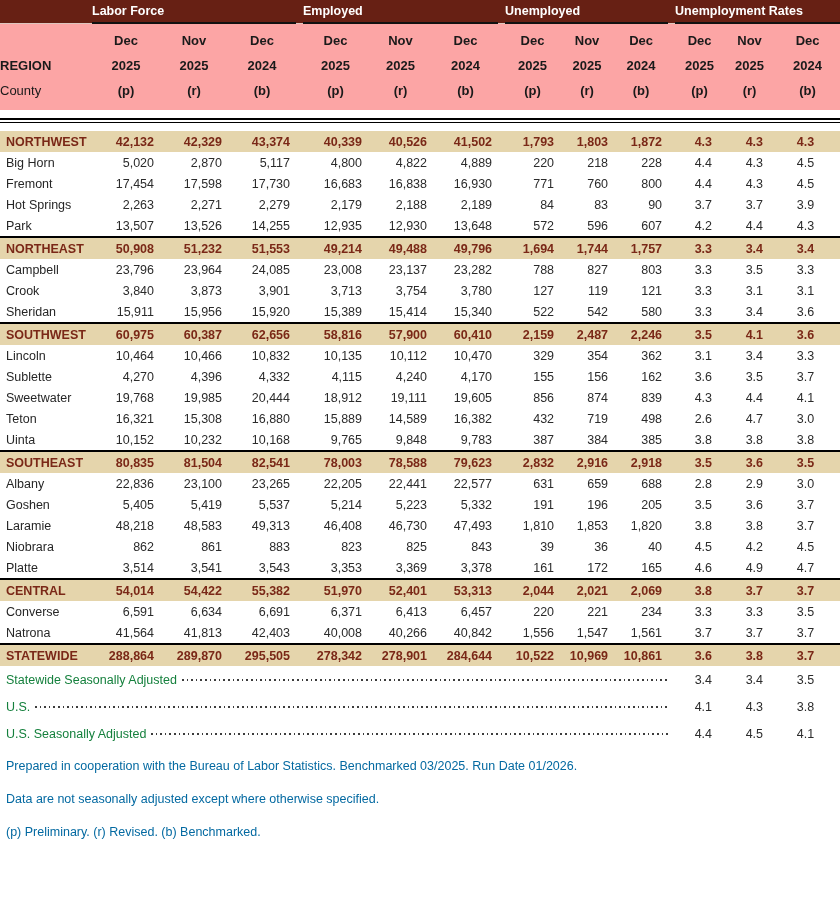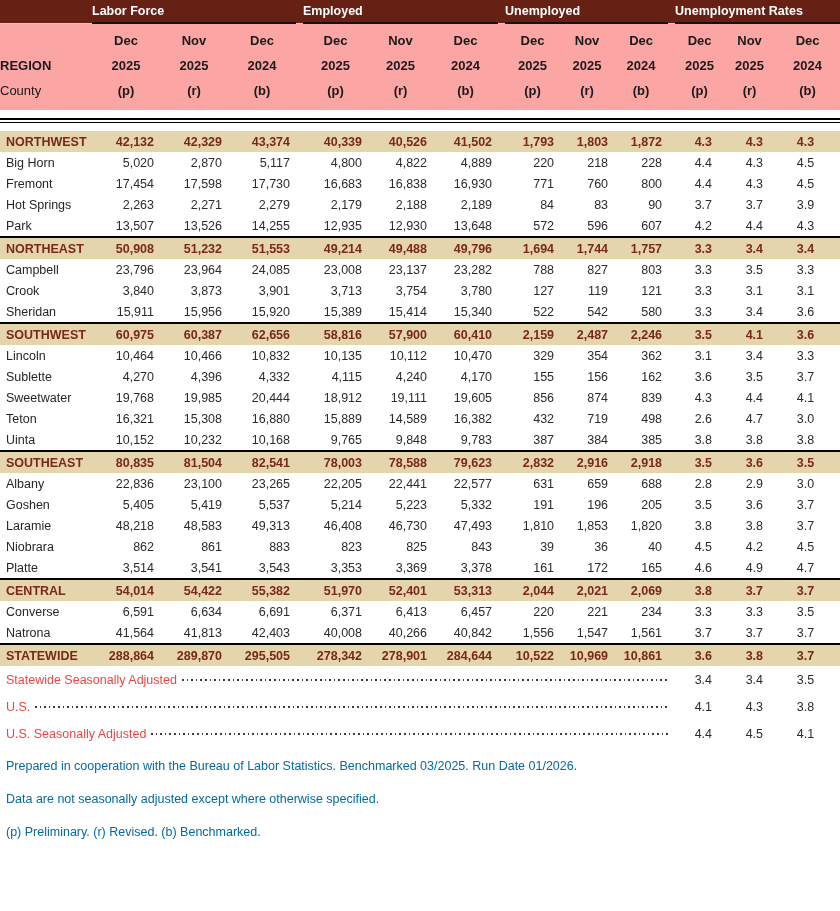--- a/index.html
+++ b/index.html
@@ -49,21 +49,21 @@
   td.num{ text-align:right; padding-right:6px; color:#2b2b2b; }
   td.num.rt{ padding-right:12px; }
   td.num.rt-last{ padding-right:26px; }
   tr.region td{ background:#E5D5AC; color:#7A2817; font-weight:bold; }
   tr.region td.lblcell, tr.region td.num{ color:#7A2817; }
   tr.section-start td{ border-top:2px solid #000; }
   
   tr.adj td{ height:27px; }
   tr.adj td.leadcell{ padding-left:6px; }
   .leadwrap{ display:flex; align-items:baseline; }
-  .leadwrap .adjlabel{ white-space:nowrap; color:#ef4444;text-align:center; }
+  .leadwrap .adjlabel{ white-space:nowrap; color:#15803d;text-align:center; }
   .leadwrap .leader{
     flex:1; height:2px; align-self:flex-end; margin:0 6px 6px 5px;
     background:repeating-linear-gradient(to right,#3c3c3c 0 1.6px,transparent 1.6px 4.6px);
   }
   
   .footnotes{ padding:10px 6px 0 6px; }
   .footnote{ font-size:12.5px; color:#0369a1; line-height:18px; margin-bottom:15px; }
 </style>
 </head>
 <body>

